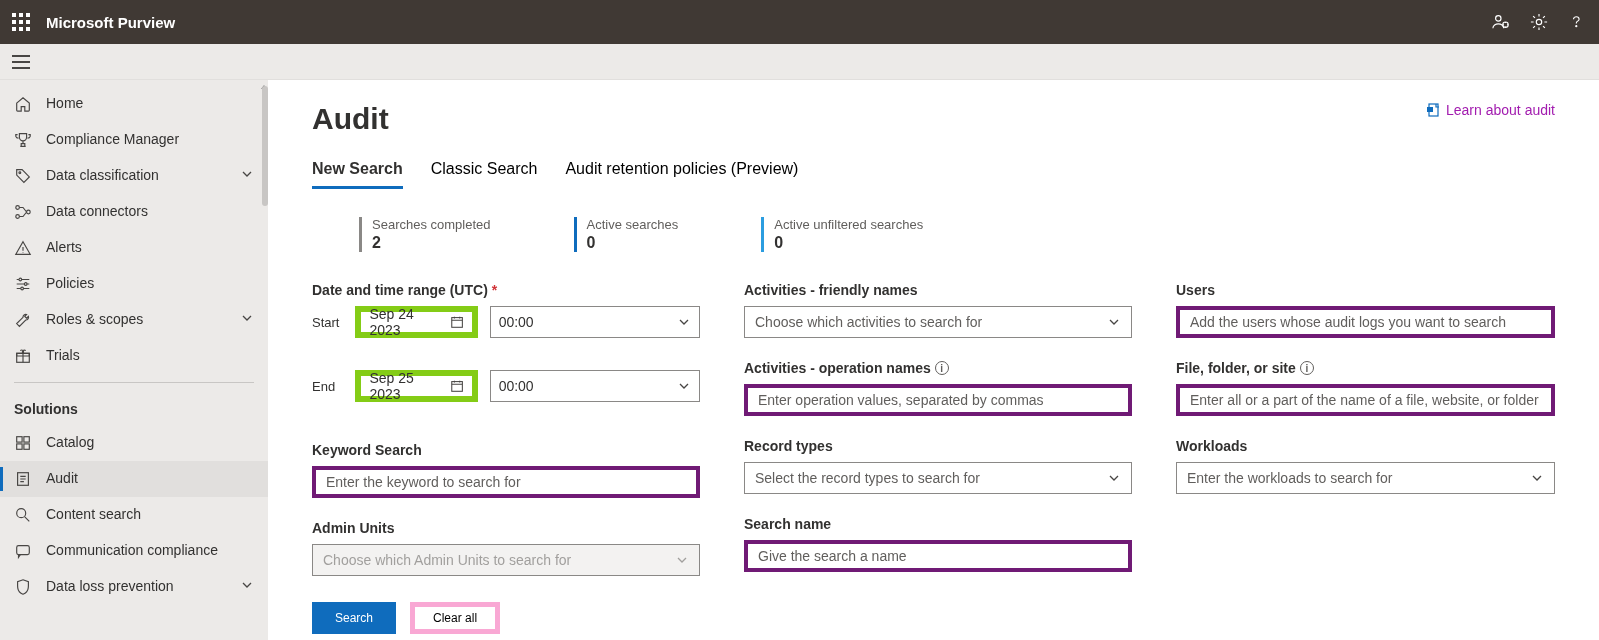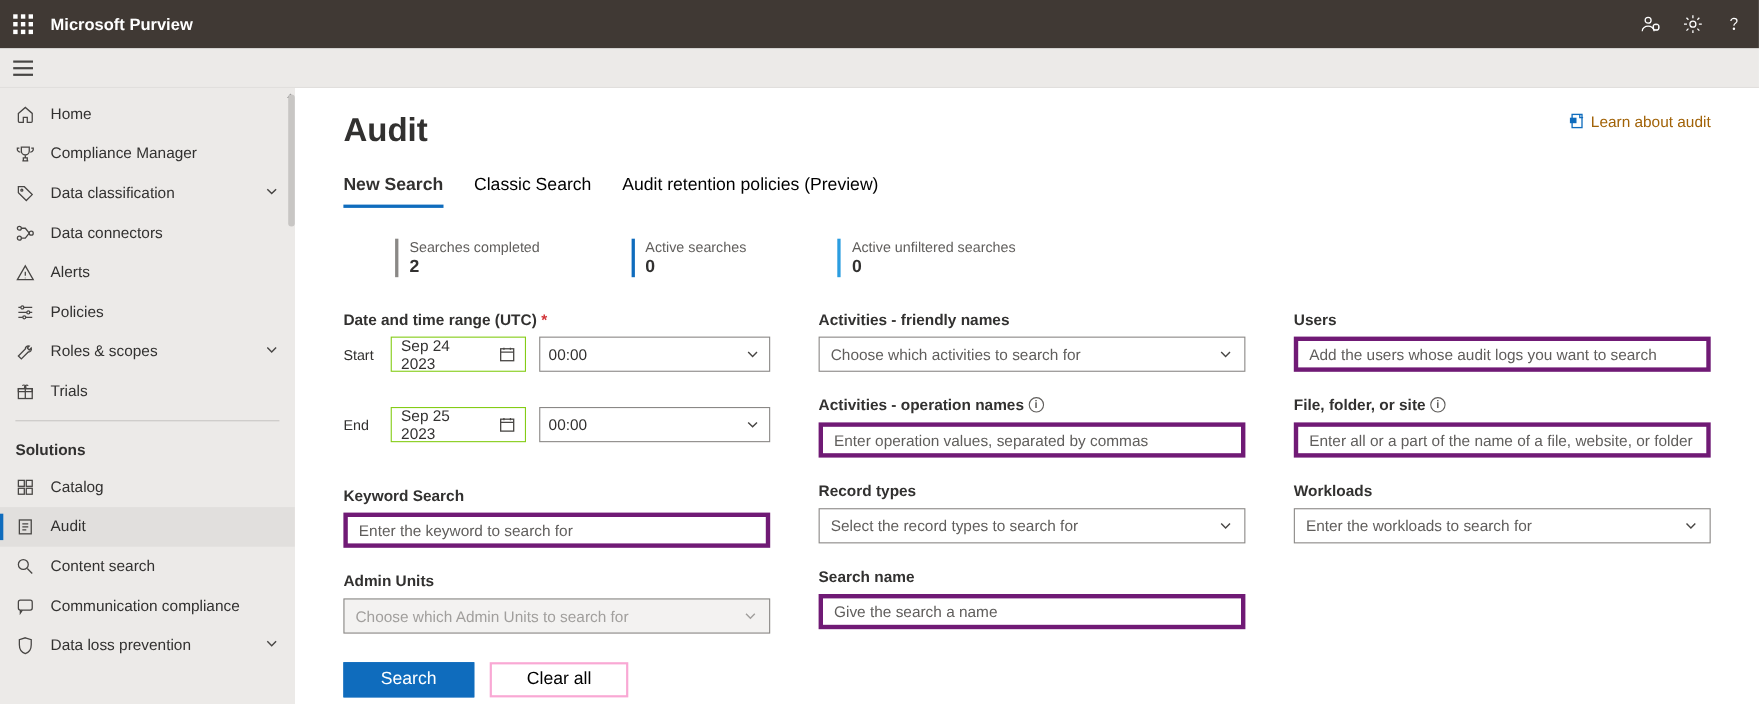--- a/index.html
+++ b/index.html
@@ -32,21 +32,21 @@
 .sb-label { font-size: 14px; }
 .sb-chevron { margin-left: auto; width: 14px; height: 14px; }
 .sb-divider { height: 1px; background: #c8c6c4; margin: 8px 14px; }
 .sb-heading { padding: 10px 14px 8px; font-size: 14px; font-weight: 600; color: #323130; }
 .sb-collapse-caret { position: absolute; right: -1px; top: 2px; width: 10px; height: 10px; color: #888; }
 
 
 .main { flex: 1; overflow-y: auto; padding: 22px 44px 40px; position: relative; }
 .main-header { display: flex; align-items: flex-start; justify-content: space-between; margin-bottom: 20px; }
 .page-title { font-size: 30px; font-weight: 700; }
-.learn-link { display: flex; align-items: center; gap: 4px; color: #a16207; cursor: pointer; font-size: 14px; }
+.learn-link { display: flex; align-items: center; gap: 4px; color: #a21caf; cursor: pointer; font-size: 14px; }
 .learn-link .doc-icon { width: 16px; height: 16px; }
 
 
 .tabs { display: flex; gap: 28px; border-bottom: 1px solid transparent; margin-bottom: 28px; }
 .tab { padding: 4px 0 10px; font-size: 16px; color: #000000; cursor: pointer; position: relative; }
 .tab.active { color: #323130; font-weight: 600; }
 .tab.active::after { content: ""; position: absolute; left: 0; right: 0; bottom: -1px; height: 3px; background: #0f6cbd; }
 
 
 .stats { display: flex; gap: 36px; margin-bottom: 30px; }
@@ -58,34 +58,34 @@
 
 
 .form-grid { display: grid; grid-template-columns: 388px 388px 1fr; gap: 28px 44px; margin-bottom: 26px; align-items: start; }
 .form-col { display: flex; flex-direction: column; gap: 22px; }
 .field-label { font-size: 14px; font-weight: 600; margin-bottom: 8px; display: flex; align-items: center; gap: 4px; }
 .req { color: #d13438; }
 .info-circle { width: 14px; height: 14px; display: inline-flex; align-items: center; justify-content: center; border: 1px solid #605e5c; border-radius: 50%; font-size: 10px; color: #605e5c; }
 
 .date-row { display: flex; align-items: center; gap: 12px; margin-bottom: 18px; }
 .date-row-label { width: 32px; font-size: 13px; color: #323130; }
-.date-box { display: flex; align-items: center; border: 1px solid #84cc16; height: 32px; padding: 0 8px; gap: 10px; background: #fff; width: 124px; cursor: pointer; }
+.date-box { display: flex; align-items: center; border: 6px solid #84cc16; height: 32px; padding: 0 8px; gap: 10px; background: #fff; width: 124px; cursor: pointer; }
 .date-box .cal-icon { width: 16px; height: 16px; margin-left: auto; }
 .time-box { display: flex; align-items: center; border: 1px solid #8a8886; height: 32px; padding: 0 8px; background: #fff; width: 214px; cursor: pointer; }
 .time-box .chev { width: 14px; height: 14px; margin-left: auto; }
 
 .text-input { width: 100%; height: 32px; border: 4px solid #701a75; background: #fff; padding: 0 10px; font-size: 14px; display: flex; align-items: center; color: #605e5c; cursor: text; }
 .dropdown { width: 100%; height: 32px; border: 1px solid #8a8886; background: #fff; padding: 0 10px; font-size: 14px; display: flex; align-items: center; cursor: pointer; }
 .dropdown .chev { margin-left: auto; width: 14px; height: 14px; }
 .dropdown.disabled { background: #f3f2f1; color: #a19f9d; cursor: default; }
 .dropdown.disabled .ph { color: #a19f9d; }
 .ph { color: #605e5c; }
 
 .buttons { display: flex; gap: 14px; }
-.btn { height: 32px; padding: 0 32px; font-size: 16px; border: 2px solid #f9a8d4; background: #fff; cursor: pointer; display: flex; align-items: center; }
+.btn { height: 32px; padding: 0 18px; font-size: 12px; border: 5px solid #f9a8d4; background: #fff; cursor: pointer; display: flex; align-items: center; }
 .btn.primary { background: #0f6cbd; color: #fff; border-color: #0f6cbd; }
 
 svg { display: block; }
 </style>
 </head>
 <body>
 
 <div class="topbar">
   <div class="topbar-left">
     <div class="waffle">

